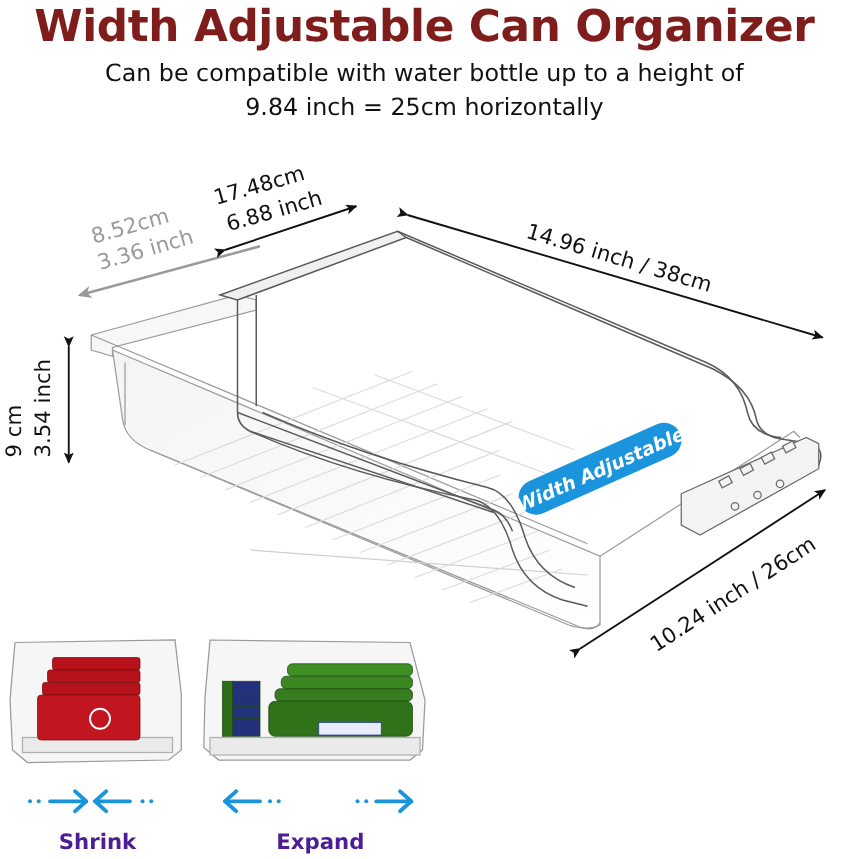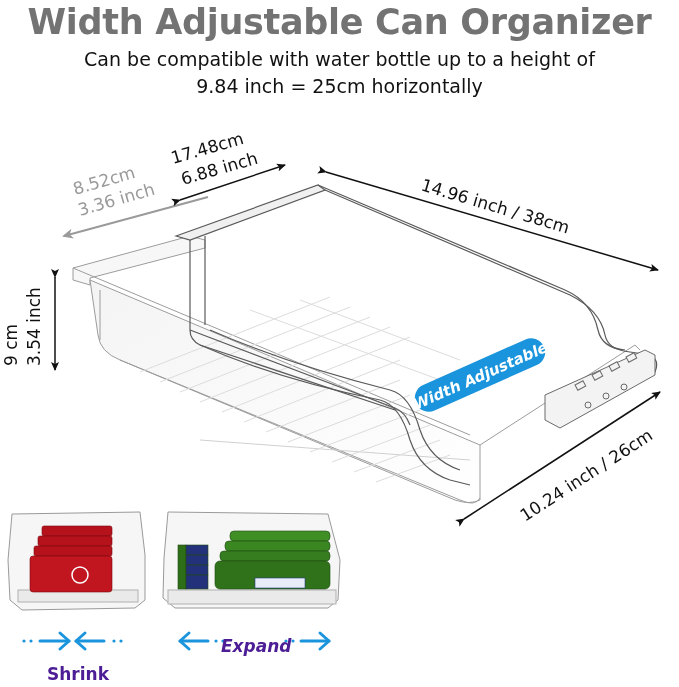--- a/index.html
+++ b/index.html
@@ -1,17 +1,17 @@
 <!DOCTYPE html>
 <html><head>
   <meta charset="utf-8">
   <style>
     html, body { margin: 0; padding: 0; background: #ffffff; }
     body { width: 679px; height: 687px; position: relative; overflow: hidden; font-family: "DejaVu Sans", sans-serif; }
-    .title { position: absolute; left: 0; top: 0; width: 679px; text-align: center; color: #737373; font-weight: bold; font-size: 35px; letter-spacing: -0.3px; line-height: 44px; font-family: "DejaVu Sans", sans-serif; }
+    .title { position: absolute; left: 0; top: 0; width: 679px; text-align: center; color: #7f1d1d; font-weight: bold; font-size: 35px; letter-spacing: -0.3px; line-height: 44px; font-family: "DejaVu Sans", sans-serif; }
     .subtitle { position: absolute; left: 0; width: 679px; text-align: center; color: #111; font-size: 19px; line-height: 24px; font-family: "DejaVu Sans", sans-serif; }
     .sub1 { top: 47px; }
     .sub2 { top: 74px; }
     svg.main { position: absolute; left: 0; top: 0; }
     .dimlabel { font-family: "DejaVu Sans", sans-serif; font-size: 17px; }
     .dimgray { fill: #9a9a9a; }
     .dimdark { fill: #111; }
     .badge-text { font-family: "DejaVu Sans", sans-serif; font-weight: bold; font-style: italic; font-size: 15px; fill: #fff; }
     .mode-label { position: absolute; color: #4c1d95; font-weight: bold; font-size: 17px; font-family: "DejaVu Sans", sans-serif; }
   </style>
@@ -164,13 +164,13 @@
     <circle cx="216" cy="641" r="1.6" fill="#1a94dc" stroke="none"></circle>
     <circle cx="223" cy="641" r="1.6" fill="#1a94dc" stroke="none"></circle>
     <circle cx="286" cy="641" r="1.6" fill="#1a94dc" stroke="none"></circle>
     <circle cx="293" cy="641" r="1.6" fill="#1a94dc" stroke="none"></circle>
     <line x1="301" y1="641" x2="329" y2="641"></line>
     <polyline points="320,633 329,641 320,649"></polyline>
   </g>
 </svg>
 
 <div class="mode-label" style="left:47px; top:664px;">Shrink</div>
-<div class="mode-label" style="left:221px; top:636px;font-style:italic;">Expand</div>
+<div class="mode-label" style="left:221px; top:664px;">Expand</div>
 
 </body></html>

